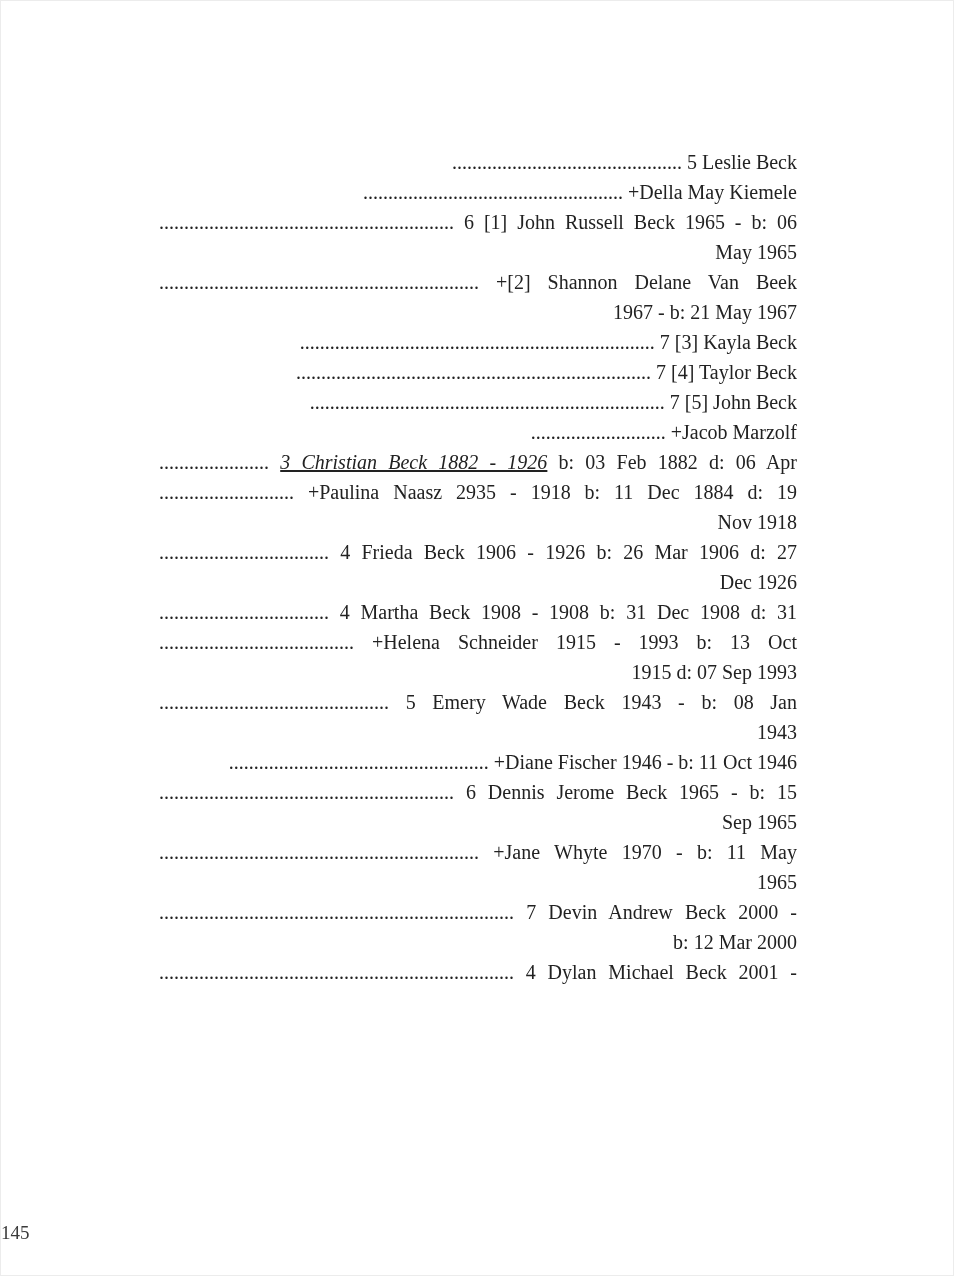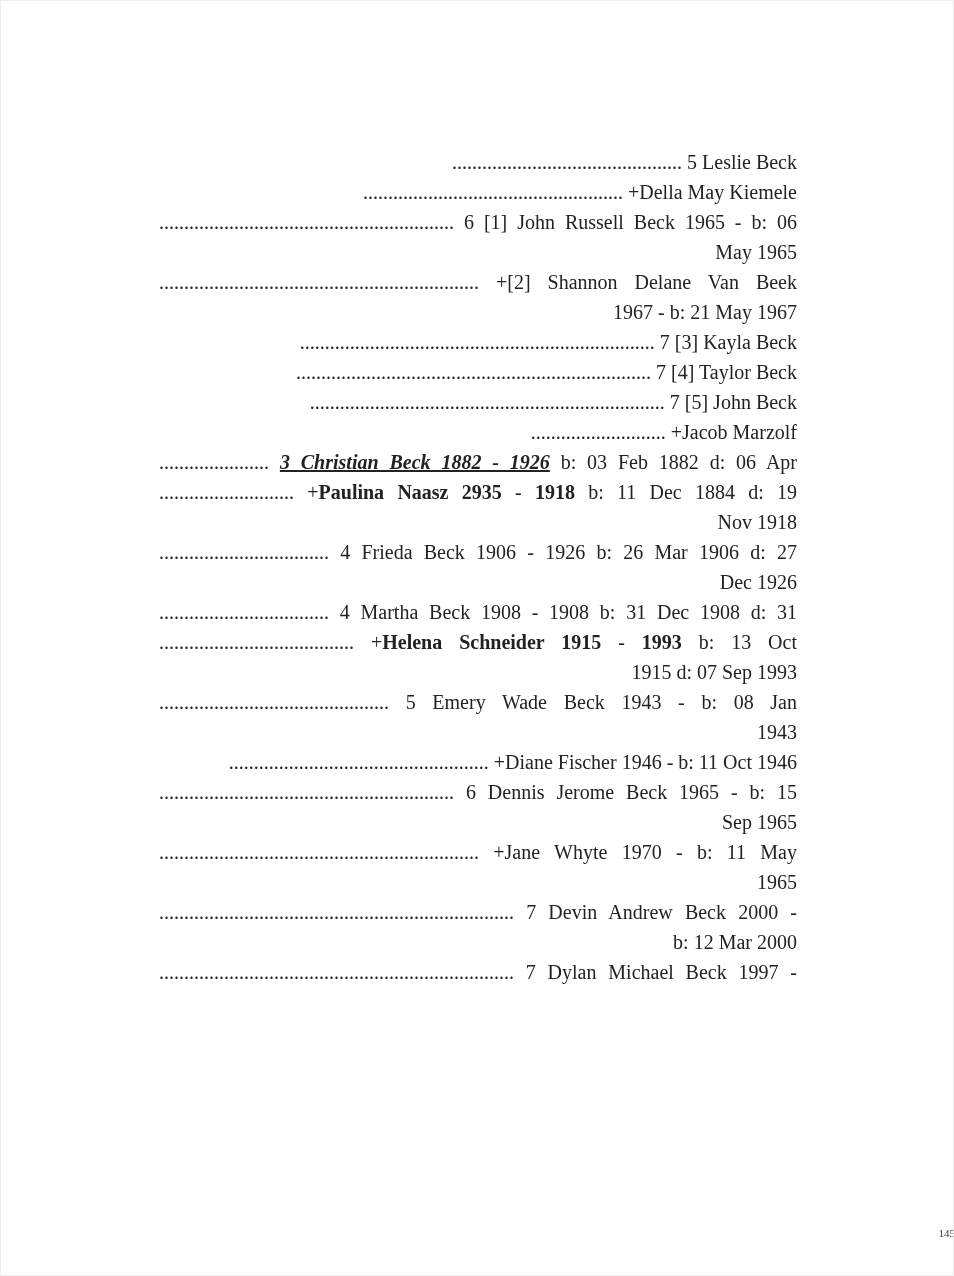--- a/index.html
+++ b/index.html
@@ -6,25 +6,25 @@
   body{width:954px;height:1276px;background:#ffffff;position:relative;
        font-family:"Liberation Serif", serif;}
   .page{position:absolute;left:0;top:0;width:954px;height:1276px;
         background:#ffffff;box-sizing:border-box;border:1px solid #ececec;overflow:hidden;}
   .content{position:absolute;left:158px;top:146px;width:638px;
            color:#222222;font-size:20px;line-height:30px;}
   .entry{margin:0;}
   .line{text-align:right;white-space:normal;}
   .line.just{text-align:justify;text-align-last:justify;text-justify:inter-word;}
   .seg{white-space:pre-wrap;}
-  .seg.b{font-weight:bold;margin-top:48px;}
+  .seg.b{font-weight:normal;margin-top:48px;}
   .seg.i{font-style:italic;}
   .seg.u{text-decoration:underline;}
-  .pagenum{position:absolute;left:0;top:1222px;width:954px;text-align:right;
-           font-size:11px;line-height:20px;color:#3a3a3a;}
+  .pagenum{position:absolute;left:0;top:1222px;width:954px;text-align:left;
+           font-size:19px;line-height:20px;color:#3a3a3a;}
 </style>
 </head>
 <body>
 
 <div class="page">
   <div class="content">
     <div id="entries">
         <div class="entry">
           <div class="line"><span class="seg">..............................................</span><span class="seg"> 5 Leslie Beck</span></div>
         </div>
@@ -82,18 +82,18 @@
         </div>
         <div class="entry">
           <div class="line just"><span class="seg">................................................................</span><span class="seg"> +Jane Whyte 1970 - b: 11 May</span></div>
           <div class="line"><span class="seg">1965</span></div>
         </div>
         <div class="entry">
           <div class="line just"><span class="seg">.......................................................................</span><span class="seg"> 7 Devin Andrew Beck 2000 -</span></div>
           <div class="line"><span class="seg">b: 12 Mar 2000</span></div>
         </div>
         <div class="entry">
-          <div class="line just"><span class="seg">.......................................................................</span><span class="seg"> 7 Dylan Michael Beck 1997 -</span></div>
+          <div class="line just"><span class="seg">.......................................................................</span><span class="seg"> 4 Dylan Michael Beck 2001 -</span></div>
         </div>
       </div>
   </div>
   <div class="pagenum">145</div>
 </div>
 
 </body></html>

